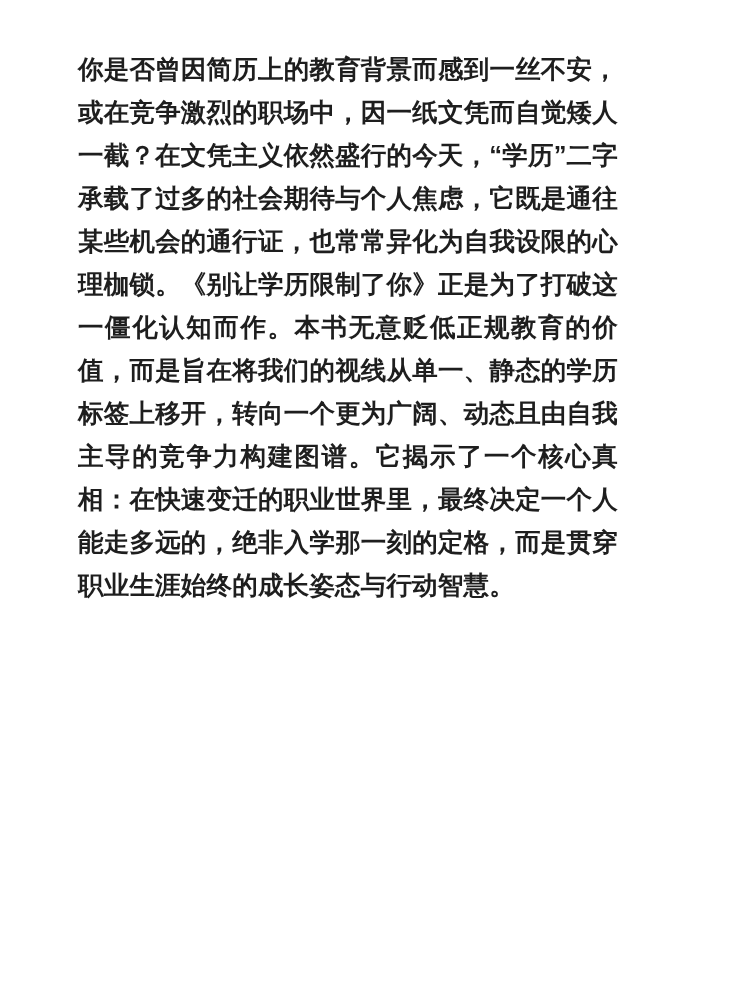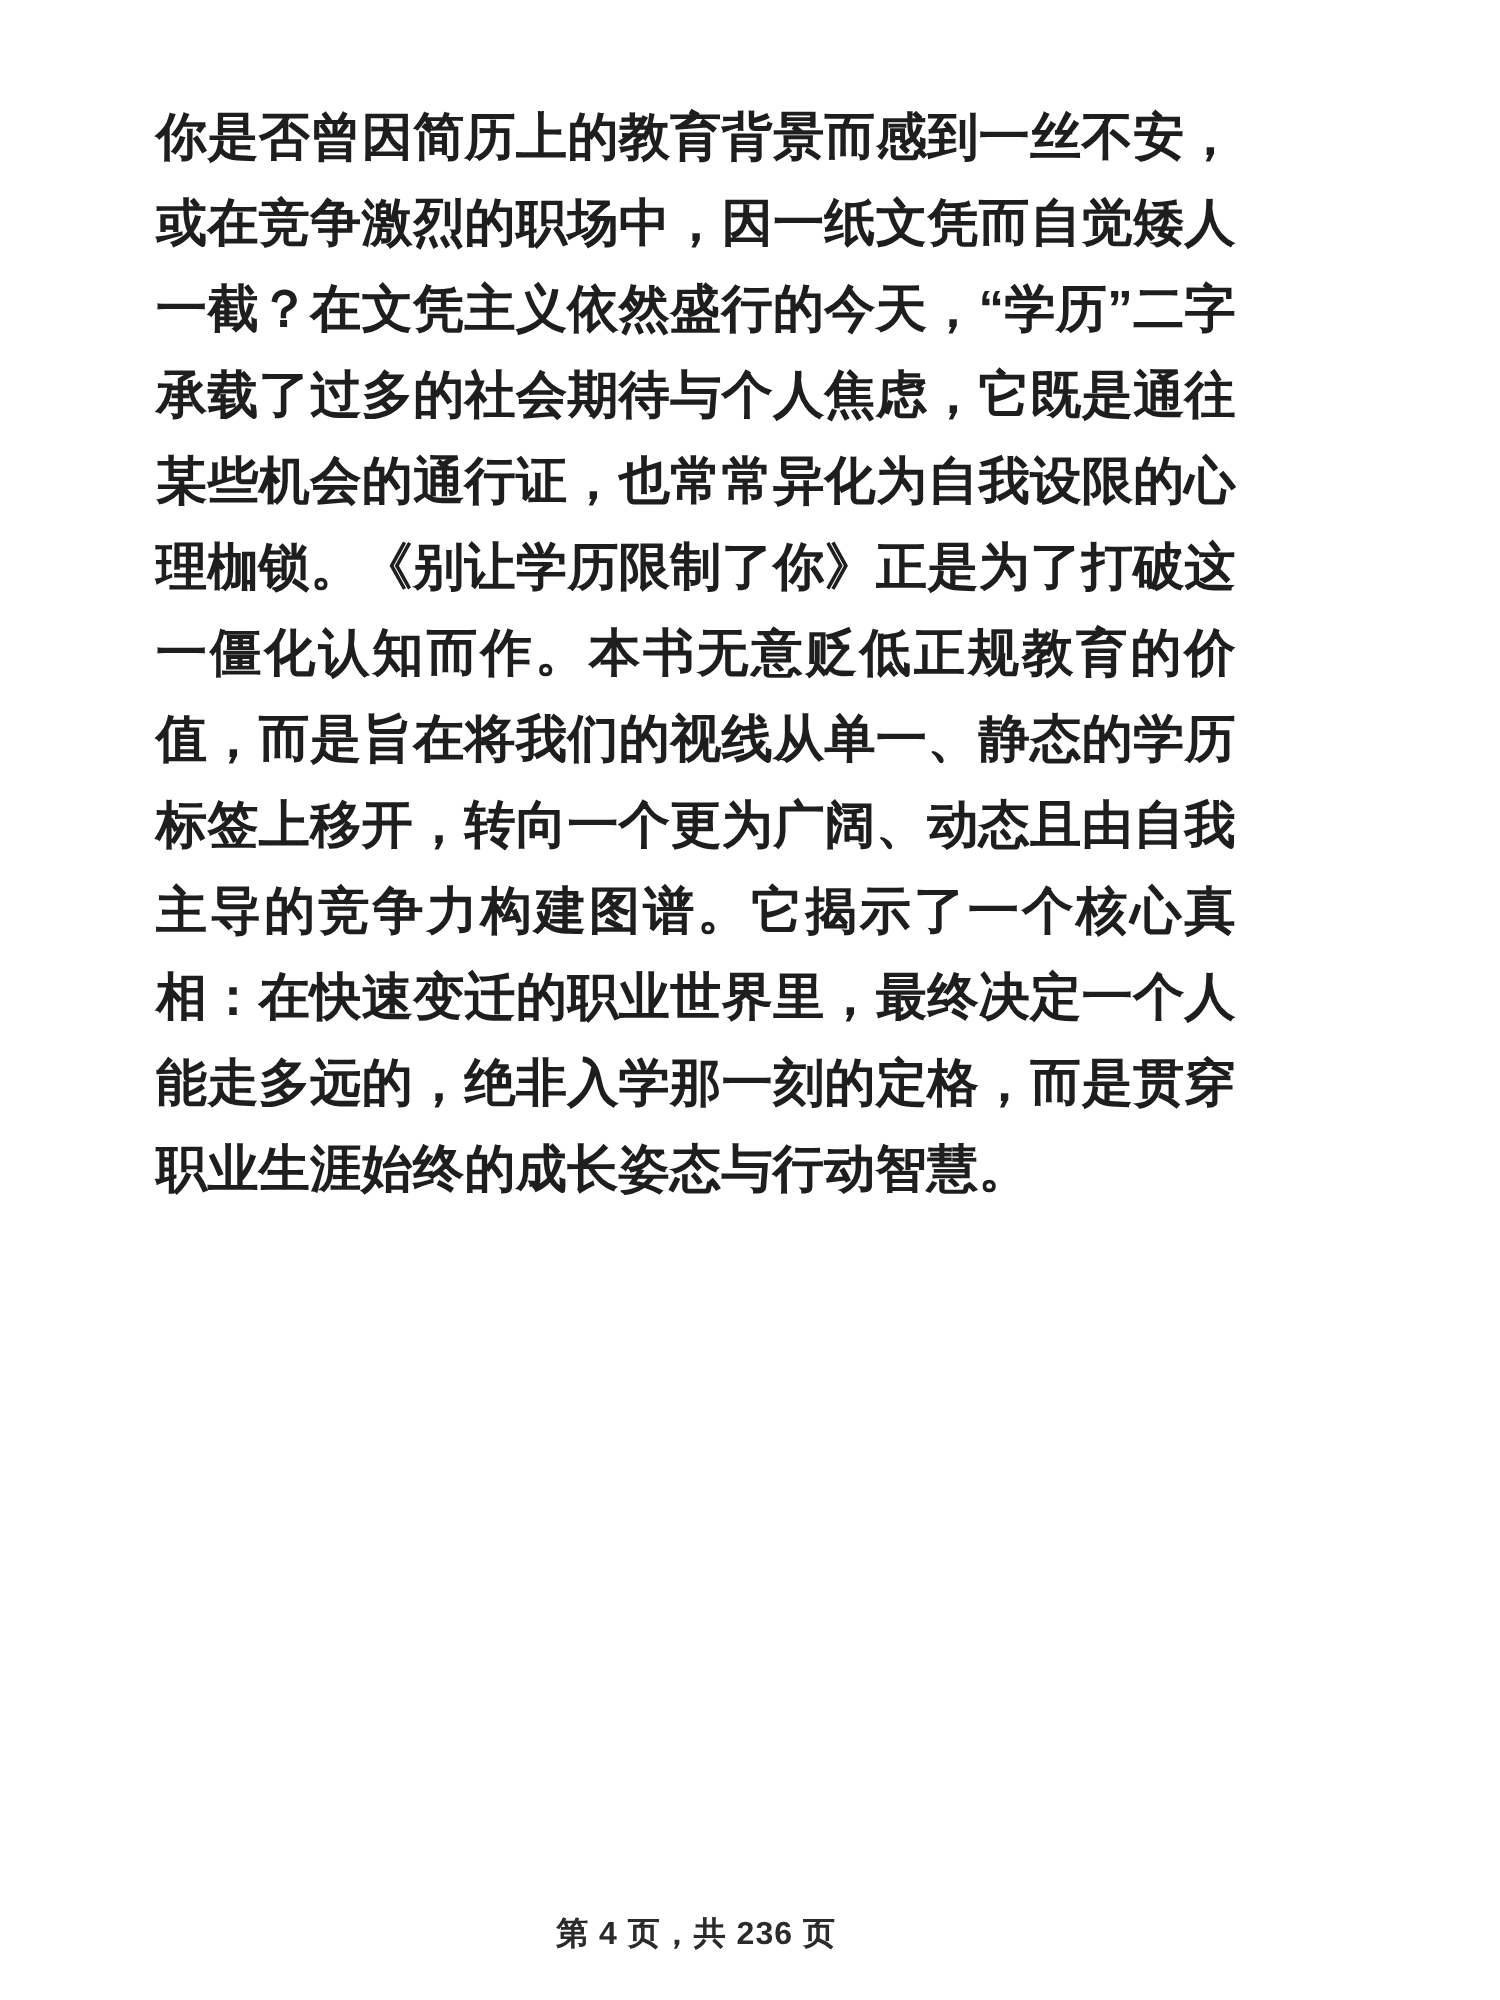--- a/index.html
+++ b/index.html
@@ -46,14 +46,13 @@
     font-weight: 700;
     color: #2b2b2b;
     letter-spacing: 0.5px;
   }
 </style>
 </head>
 <body>
 
 <div class="page">
   <p class="body-text para">你是否曾因简历上的教育背景而感到一丝不安，或在竞争激烈的职场中，因一纸文凭而自觉矮人一截？在文凭主义依然盛行的今天，“学历”二字承载了过多的社会期待与个人焦虑，它既是通往某些机会的通行证，也常常异化为自我设限的心理枷锁。《别让学历限制了你》正是为了打破这一僵化认知而作。本书无意贬低正规教育的价值，而是旨在将我们的视线从单一、静态的学历标签上移开，转向一个更为广阔、动态且由自我主导的竞争力构建图谱。它揭示了一个核心真相：在快速变迁的职业世界里，最终决定一个人能走多远的，绝非入学那一刻的定格，而是贯穿职业生涯始终的成长姿态与行动智慧。</p>
-  <div class="footer">第 4 页，共 236 页</div>
 </div>
 
 </body></html>

